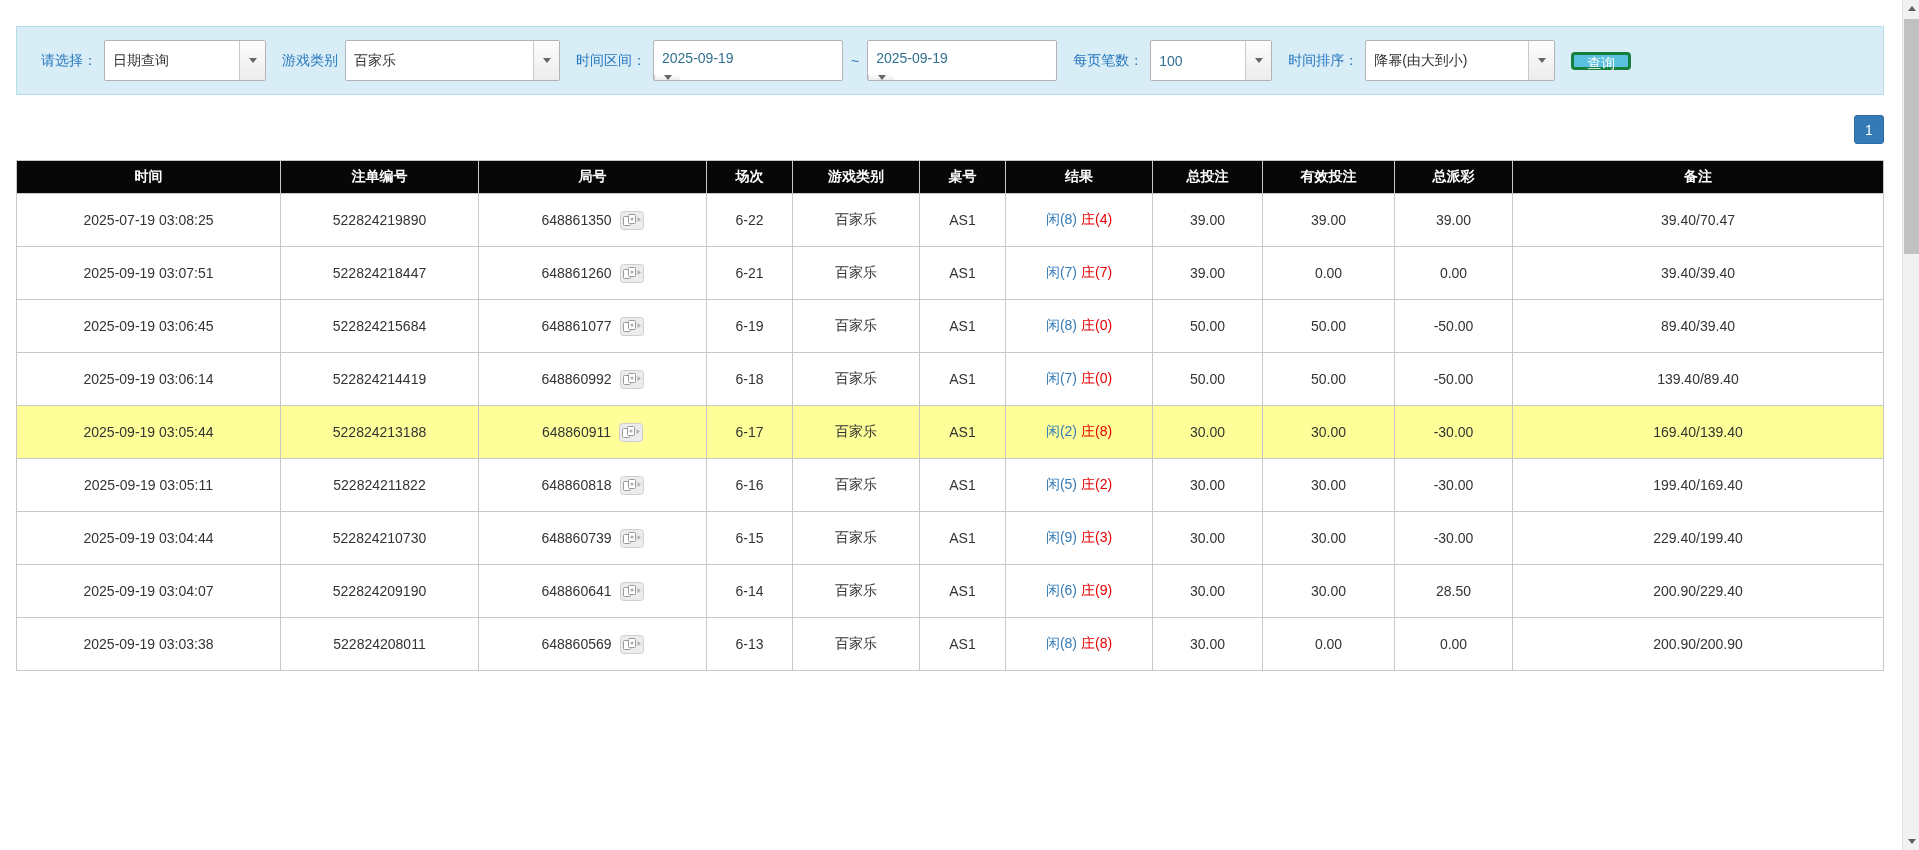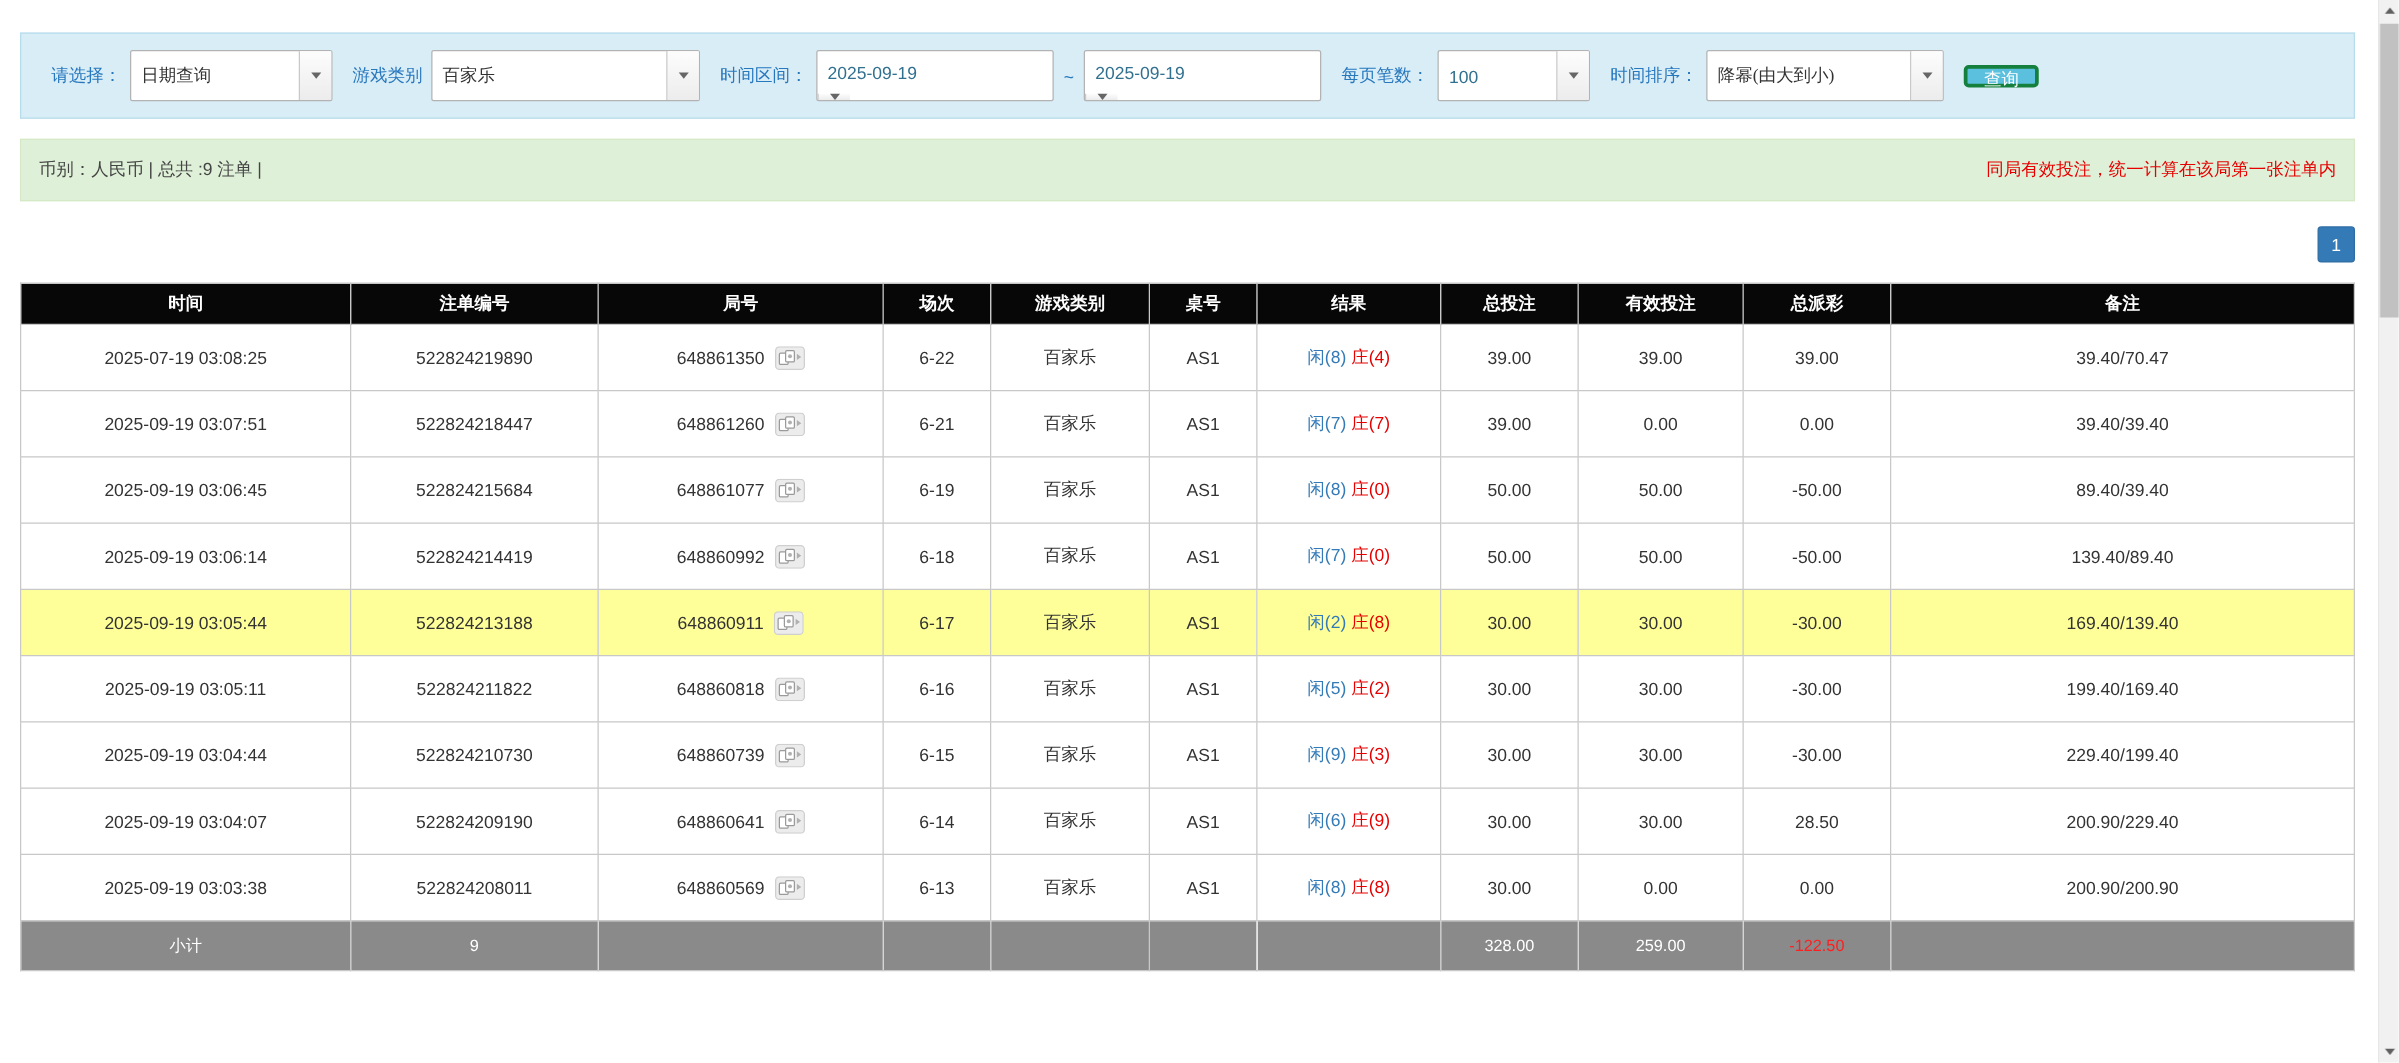--- a/index.html
+++ b/index.html
@@ -30,21 +30,21 @@
   }
   .combo-text { flex: 1; display: flex; align-items: center; padding: 0 8px; font-size: 14px; color: #333; overflow: hidden; white-space: nowrap; }
   .combo-text.bluev { color: #31708f; }
   .combo-btn {
     width: 26px; display: flex; align-items: center; justify-content: center;
     border-left: 1px solid #c9c9c9; background: linear-gradient(#fdfdfd, #ececec);
     cursor: pointer;
   }
   .caret { width: 0; height: 0; border-left: 4px solid transparent; border-right: 4px solid transparent; border-top: 5px solid #666; }
   .w-query { width: 162px; } .w-game { width: 215px; } .w-date { width: 190px; flex-direction: column; }
-  .w-size { width: 122px; } .w-sort { width: 190px; font-family: Liberation Serif, serif; }
+  .w-size { width: 122px; } .w-sort { width: 190px; }
   .search-btn {
     margin-left: 16px; height: 18px; padding: 0 13px;
     background: var(--search-button-bg, #5bc0de); border: 3px solid #15803d; border-radius: 4px;
     color: #fff; font-size: 14px; cursor: pointer;
     font-family: "Liberation Sans", "DejaVu Sans", sans-serif;
   }
 
   
   .summary-bar {
     margin-top: 16px; height: 50px; padding: 0 14px;
@@ -153,24 +153,20 @@
     <div class="combo w-sort">
       <span class="combo-text">降幂(由大到小)</span>
       <span class="combo-btn">
           <i class="caret"></i>
         </span>
     </div>
 
     <button class="search-btn">查询</button>
   </div>
 
-  <div class="summary-bar">
-    <span class="summary-left">币别：人民币 | 总共 :9 注单 |</span>
-    <span class="summary-right">同局有效投注，统一计算在该局第一张注单内</span>
-  </div>
 
   <div class="pagination">
     <button class="page-btn">1</button>
   </div>
 
   <table class="records-table">
     <colgroup>
       <col style="width:264px">
         <col style="width:198px">
         <col style="width:228px">
@@ -410,33 +406,20 @@
           <td>百家乐</td>
           <td>AS1</td>
           <td><span class="result-player">闲(8)</span><span class="result-banker">庄(8)</span></td>
           <td class="blue">30.00</td>
           <td>0.00</td>
           <td>0.00</td>
           <td>200.90/200.90</td>
         </tr>
       </tbody>
     <tfoot>
-        <tr>
-          <td>小计</td>
-          <td>9</td>
-          <td></td>
-          <td></td>
-          <td></td>
-          <td></td>
-          <td></td>
-          <td>328.00</td>
-          <td>259.00</td>
-          <td class="red">-122.50</td>
-          <td></td>
-        </tr>
       </tfoot>
   </table>
 
 </div>
 
 <div class="scrollbar">
   <div class="sb-btn sb-up">
       <span class="sb-arrow up"></span>
     </div>
   <div class="sb-thumb"></div>

